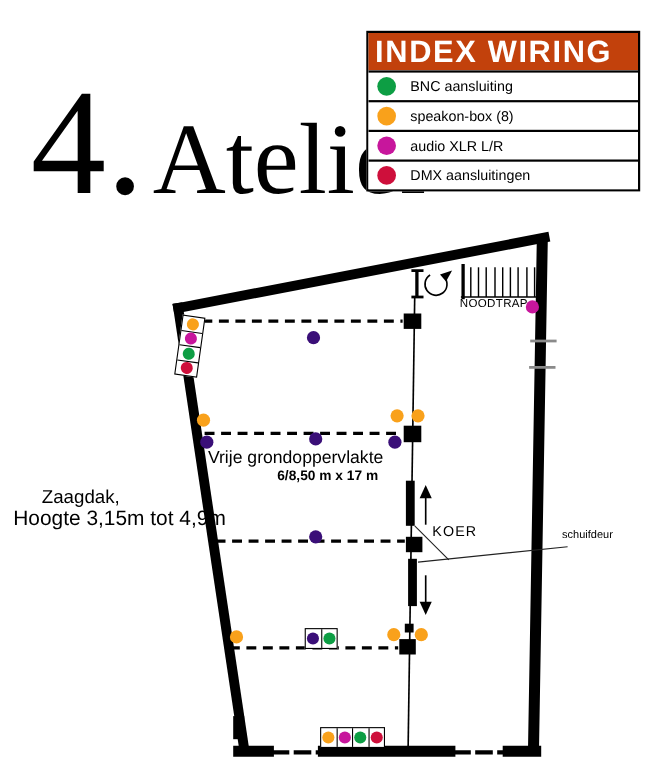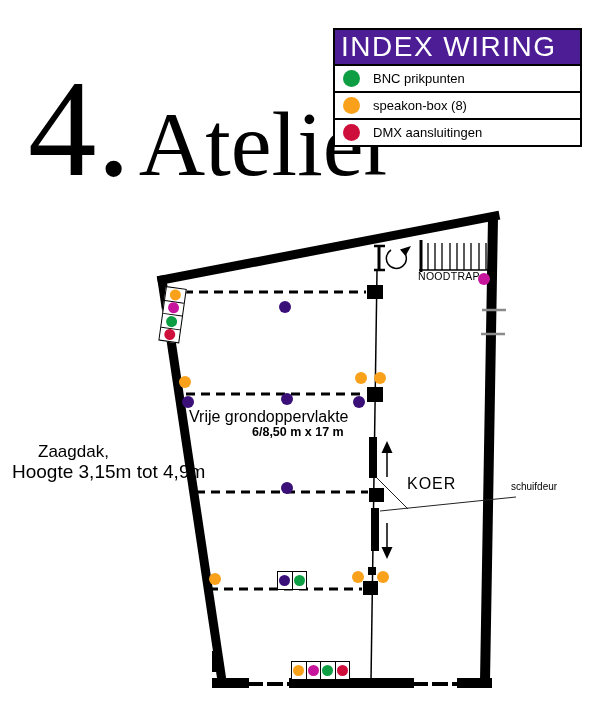--- a/index.html
+++ b/index.html
@@ -7,33 +7,33 @@
     position:relative; width:600px; height:701px; overflow:hidden;
     background:#fff; font-family:"Liberation Sans", sans-serif; color:#000;
   }
   
   .title { position:absolute; left:28px; top:61px; display:inline-flex; align-items:baseline;
            font-family:"Liberation Serif", serif; line-height:1; white-space:nowrap; }
   .t-num  { font-size:137px; }
   .t-name { font-size:92px; margin-left:8px; }
   
   .legend { position:absolute; left:333px; top:28px; width:245px; border:2.5px solid #000; background:#fff; }
-  .legend-header { background:#4c1d95; color:#fff; height:34px; display:flex; align-items:center;
-                   padding-left:6px; font-size:28px; font-weight:normal; letter-spacing:1.5px; }
+  .legend-header { background:#c2410c; color:#fff; height:34px; display:flex; align-items:center;
+                   padding-left:6px; font-size:28px; font-weight:bold; letter-spacing:1.5px; }
   .legend-row { height:25px; display:flex; align-items:center; border-top:2px solid #000; background:#fff; }
   .legend-dot { width:17px; height:17px; border-radius:50%; margin-left:8px; margin-right:13px; flex:0 0 auto; }
   .legend-label { font-size:13px; }
   
   .plan { position:absolute; left:0; top:0; width:600px; height:701px; }
   .plan svg { position:absolute; left:0; top:0; }
   .plan-text { position:absolute; white-space:nowrap; }
   #t-noodtrap   { left:418px; top:270px; font-size:10.5px; letter-spacing:0.3px; }
   #t-vrije      { left:189px; top:408px; font-size:16px; }
   #t-dim        { left:252px; top:425px; font-size:12.5px; font-weight:bold; }
-  #t-koer       { left:407px; top:475px; font-size:16px; letter-spacing:1px; }
+  #t-koer       { left:393px; top:475px; font-size:13px; letter-spacing:1px; }
   #t-schuifdeur { left:511px; top:481px; font-size:10px; }
   #t-zaagdak1   { left:38px;  top:442px; font-size:17px;text-align:right; }
   #t-zaagdak2   { left:12px;  top:461px; font-size:19px; }
   
   .dot { position:absolute; width:12px; height:12px; border-radius:50%; }
   .dot-box { position:absolute; display:flex; border:1.5px solid #000; background:#fff; }
   .dot-box.column { flex-direction:column; }
   .dot-box.row    { flex-direction:row; }
   .dot-box .cell { display:flex; align-items:center; justify-content:center; }
   .dot-box.column .cell { width:19px; height:12.5px; }
@@ -50,25 +50,29 @@
   <div class="title">
     <span class="t-num">4.</span>
     <span class="t-name">Atelier</span>
   </div>
 
   <div class="legend">
     <div class="legend-header">INDEX WIRING</div>
     <div id="legend-rows">
         <div class="legend-row">
           <span class="legend-dot" style="background: rgb(13, 158, 68);"></span>
-          <span class="legend-label">BNC prikpunten</span>
+          <span class="legend-label">BNC aansluiting</span>
         </div>
         <div class="legend-row">
           <span class="legend-dot" style="background: rgb(249, 161, 27);"></span>
           <span class="legend-label">speakon-box (8)</span>
+        </div>
+        <div class="legend-row">
+          <span class="legend-dot" style="background: rgb(199, 22, 156);"></span>
+          <span class="legend-label">audio XLR L/R</span>
         </div>
         <div class="legend-row">
           <span class="legend-dot" style="background: rgb(206, 15, 59);"></span>
           <span class="legend-label">DMX aansluitingen</span>
         </div>
       </div>
   </div>
 
   <div class="plan">
     <svg width="600" height="701" viewBox="0 0 600 701">

